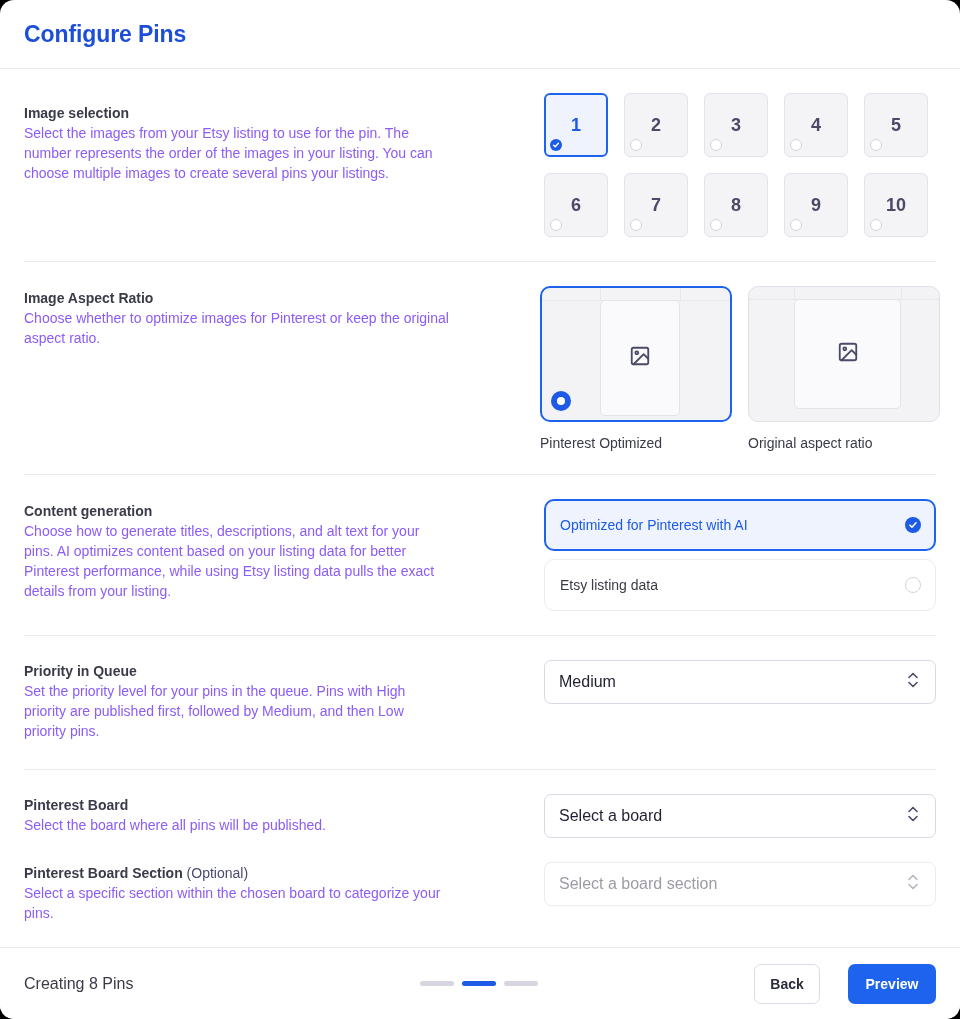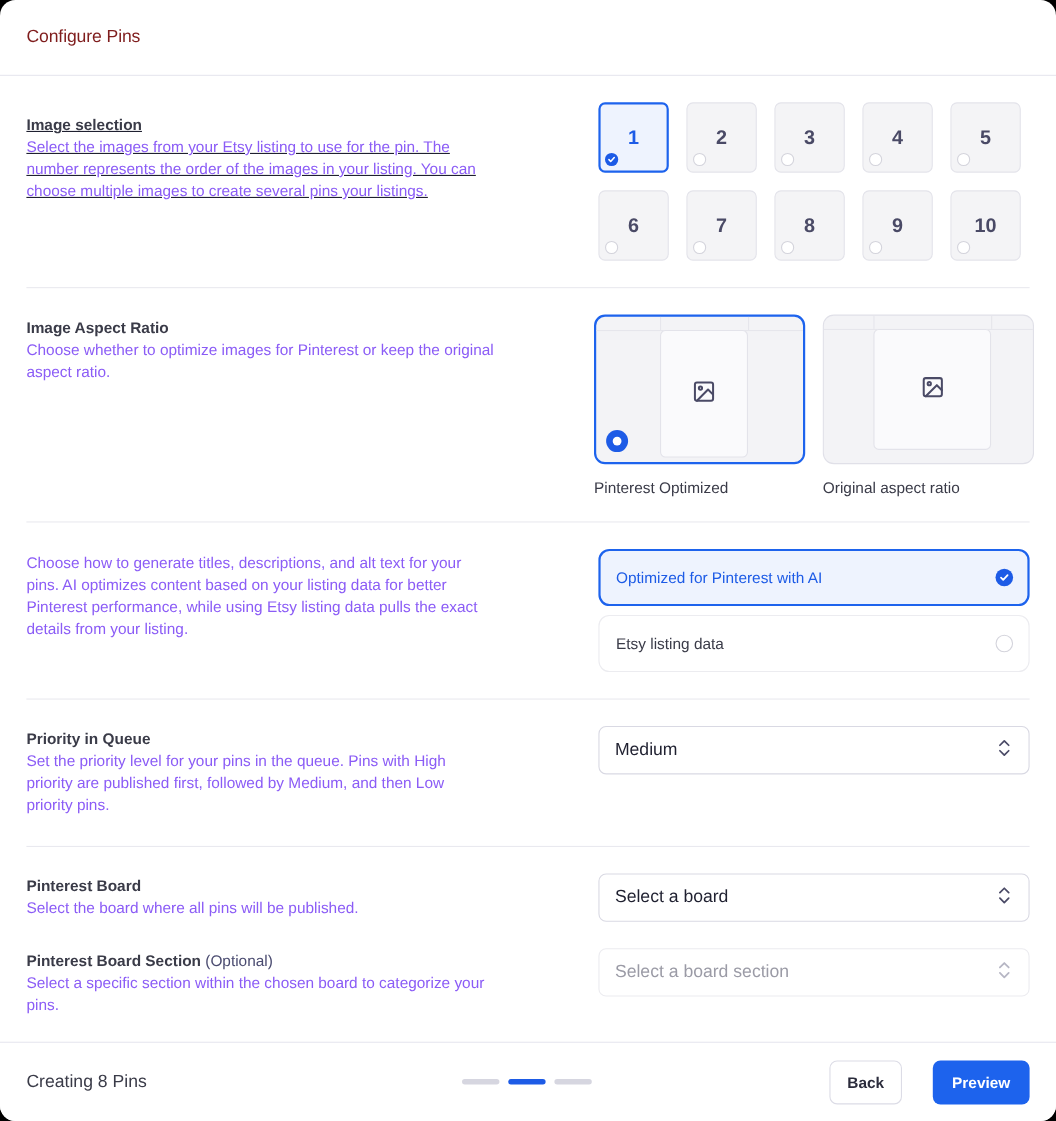--- a/index.html
+++ b/index.html
@@ -6,36 +6,36 @@
     html, body { width: 960px; height: 1019px; background: #000; overflow: hidden; }
     body { font-family: "Liberation Sans", "DejaVu Sans", sans-serif; color: #1f2030; }
     .modal {
       position: absolute; left: 0; top: 0; width: 960px; height: 1019px;
       background: #fff; border-radius: 14px; overflow: hidden;
     }
     .header {
       height: 69px; border-bottom: 1px solid #e7e7ef;
       display: flex; align-items: center; padding-left: 24px;
     }
-    .header h1 { font-size: 16px; font-weight: 400; color: #7f1d1d; letter-spacing: -0.1px; }
+    .header h1 { font-size: 23px; font-weight: 700; color: #1d4ed8; letter-spacing: -0.1px; }
     .content { padding: 0 24px; }
     .section {
       display: flex; justify-content: space-between;
       border-bottom: 1px solid #e9e9ef;
     }
     .section:last-child { border-bottom: none; }
     .left { width: 425px; }
     .label { font-size: 14px; font-weight: 700; color: #3a3b48; line-height: 20px; }
     .label .opt { font-weight: 400; color: #4a4b70; }
     .desc { font-size: 14px; color: #8b5cf6; line-height: 20px; }
     .right { width: 392px; }
 
     
     .sec-images { padding: 24px 0 24px 0; height: 193px; }
-    .sec-images .left { padding-top: 10px; text-decoration: underline; }
+    .sec-images .left { padding-top: 10px; }
     .img-grid { display: grid; grid-template-columns: repeat(5, 64px); grid-gap: 16px; margin-left: 0; }
     .img-tile {
       width: 64px; height: 64px; border-radius: 6px; background: #f4f4f6;
       border: 1px solid #e3e3ea; position: relative;
       display: flex; align-items: center; justify-content: center;
       font-size: 18px; font-weight: 700; color: #4a4a66; cursor: pointer;
     }
     .img-tile.selected { background: #eef3fe; border: 2px solid #1d63ed; color: #1d5be6; }
     .tile-radio {
       position: absolute; left: 5px; bottom: 5px; width: 12px; height: 12px;
@@ -226,20 +226,21 @@
               </div>
             </div>
             <div class="aspect-label">Original aspect ratio</div>
           </div>
         </div>
       </div>
     </div>
 
     <div class="section sec-content">
       <div class="left">
+        <div class="label">Content generation</div>
         <div class="desc">Choose how to generate titles, descriptions, and alt text for your pins. AI optimizes content based on your listing data for better Pinterest performance, while using Etsy listing data pulls the exact details from your listing.</div>
       </div>
       <div class="right">
         <div class="choice selected">
           <span>Optimized for Pinterest with AI</span>
           <span class="choice-radio">
             <svg width="10" height="10" viewBox="0 0 10 10">
                 <path d="M2 5.2l2 2 4-4.4" stroke="#fff" stroke-width="1.6" fill="none" stroke-linecap="round" stroke-linejoin="round"></path>
               </svg>
           </span>

